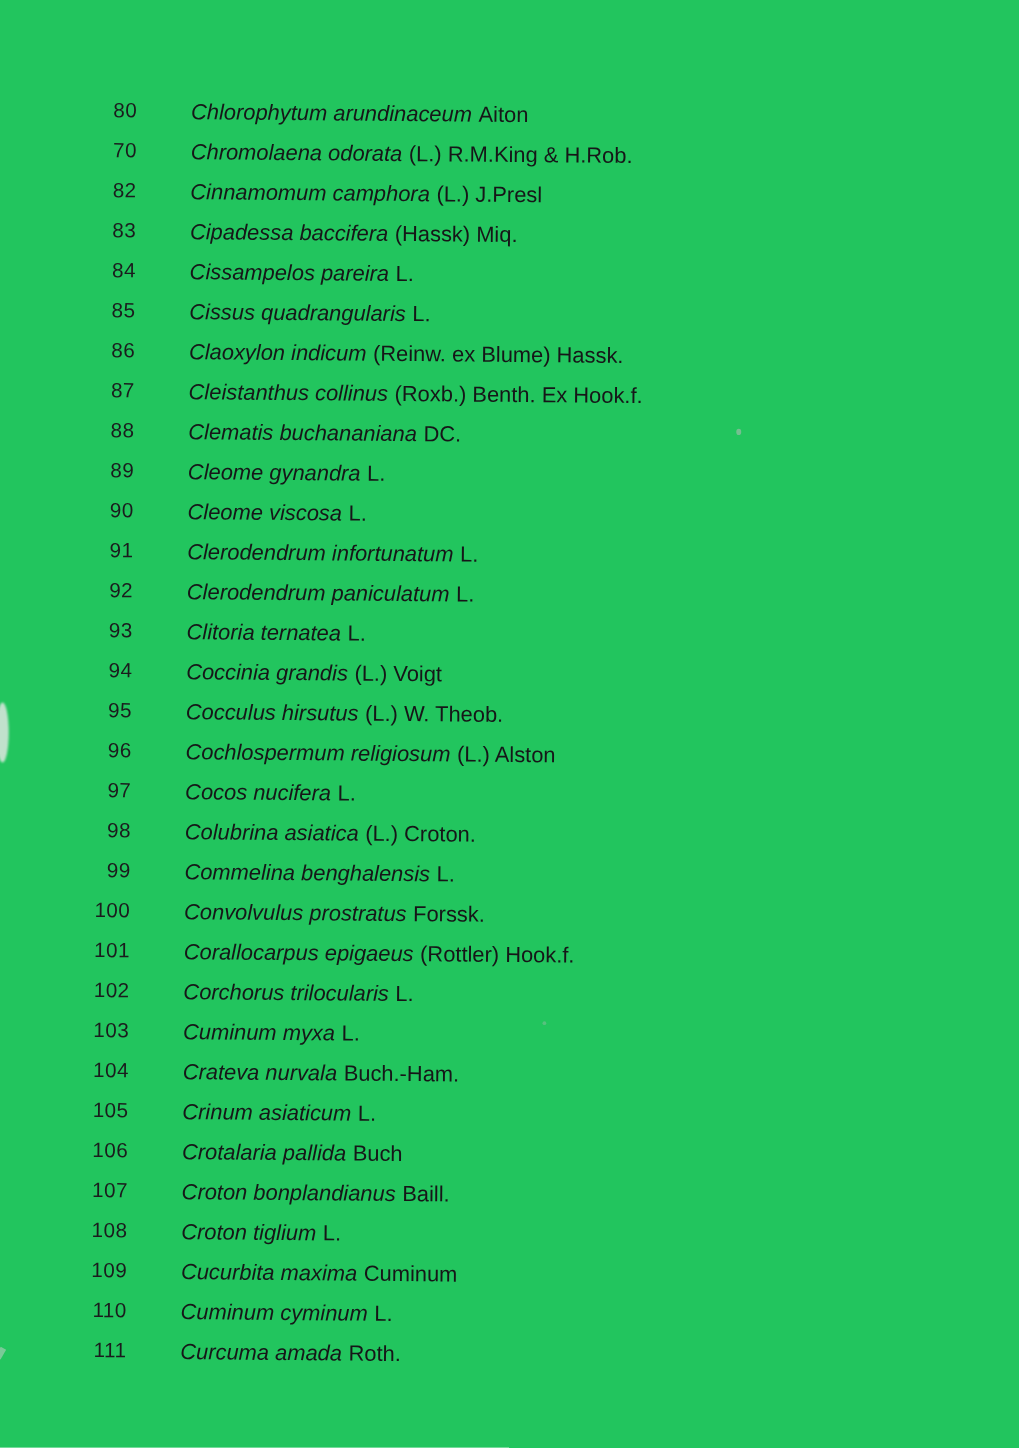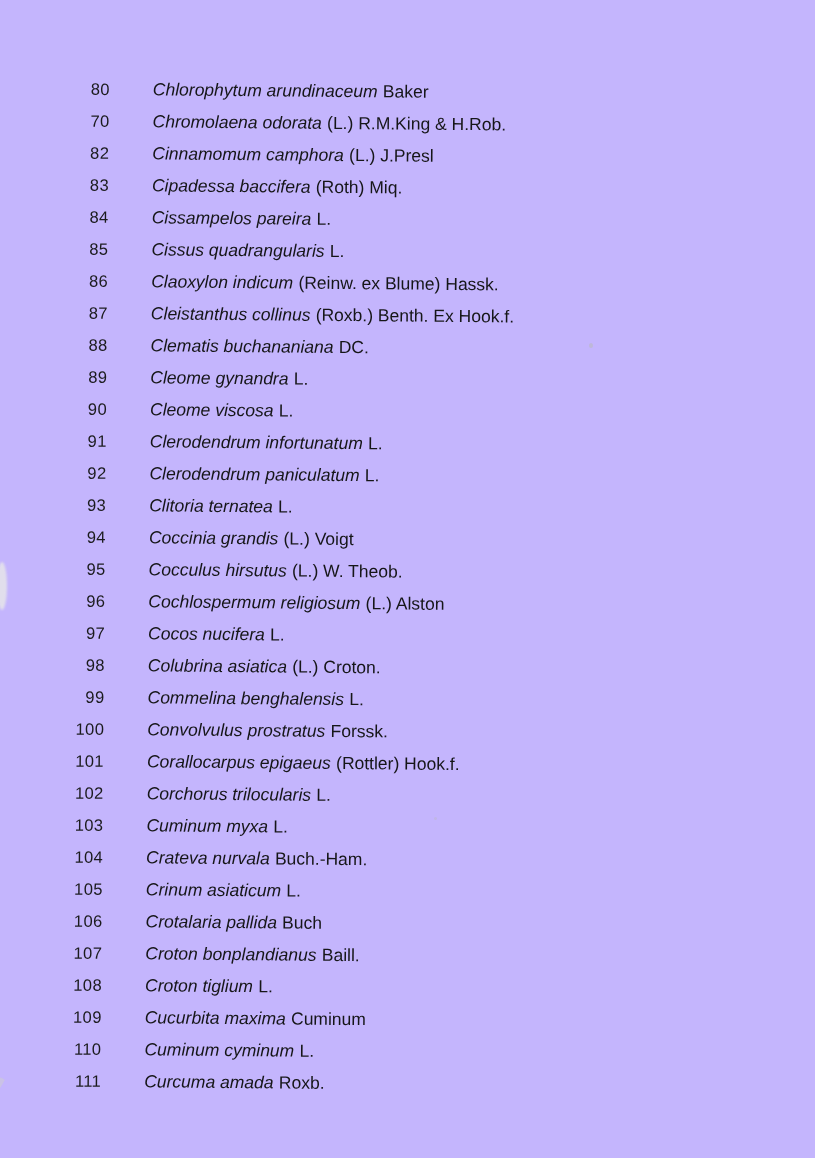--- a/index.html
+++ b/index.html
@@ -4,21 +4,21 @@
 <style>
   html,body{margin:0;padding:0;}
   body{
     width:815px;height:1158px;
     background:#ffffff;
     font-family:"Liberation Sans",sans-serif;
   }
   .page{
     position:relative;
     width:815px;height:1158px;
-    background:#c4b5fd;
+    background:#22c55e;
     overflow:hidden;
   }
   .species-list{
     position:absolute;
     top:73px;left:0;
     transform:rotate(0.5deg);
     transform-origin:0 0;
   }
   .row{
     display:flex;
@@ -54,36 +54,36 @@
     background:#cfcfcf;opacity:.5;transform:rotate(30deg);
   }
 </style>
 </head>
 <body>
 
 <div class="page">
   <div class="species-list" id="species-list">
   <div class="row">
     <span class="num">80</span>
-    <span class="name"><i class="binomial">Chlorophytum arundinaceum</i><span class="author">Baker</span></span>
+    <span class="name"><i class="binomial">Chlorophytum arundinaceum</i><span class="author">Aiton</span></span>
   </div>
 
   <div class="row">
     <span class="num">70</span>
     <span class="name"><i class="binomial">Chromolaena odorata</i><span class="author">(L.) R.M.King &amp; H.Rob.</span></span>
   </div>
 
   <div class="row">
     <span class="num">82</span>
     <span class="name"><i class="binomial">Cinnamomum camphora</i><span class="author">(L.) J.Presl</span></span>
   </div>
 
   <div class="row">
     <span class="num">83</span>
-    <span class="name"><i class="binomial">Cipadessa baccifera</i><span class="author">(Roth) Miq.</span></span>
+    <span class="name"><i class="binomial">Cipadessa baccifera</i><span class="author">(Hassk) Miq.</span></span>
   </div>
 
   <div class="row">
     <span class="num">84</span>
     <span class="name"><i class="binomial">Cissampelos pareira</i><span class="author">L.</span></span>
   </div>
 
   <div class="row">
     <span class="num">85</span>
     <span class="name"><i class="binomial">Cissus quadrangularis</i><span class="author">L.</span></span>
@@ -209,20 +209,20 @@
     <span class="name"><i class="binomial">Cucurbita maxima</i><span class="author">Cuminum</span></span>
   </div>
 
   <div class="row">
     <span class="num">110</span>
     <span class="name"><i class="binomial">Cuminum cyminum</i><span class="author">L.</span></span>
   </div>
 
   <div class="row">
     <span class="num">111</span>
-    <span class="name"><i class="binomial">Curcuma amada</i><span class="author">Roxb.</span></span>
+    <span class="name"><i class="binomial">Curcuma amada</i><span class="author">Roth.</span></span>
   </div>
 </div>
   <div class="speck speck-a"></div>
   <div class="speck speck-b"></div>
   <div class="smudge"></div>
   <div class="edge-mark"></div>
 </div>
 
 </body></html>

